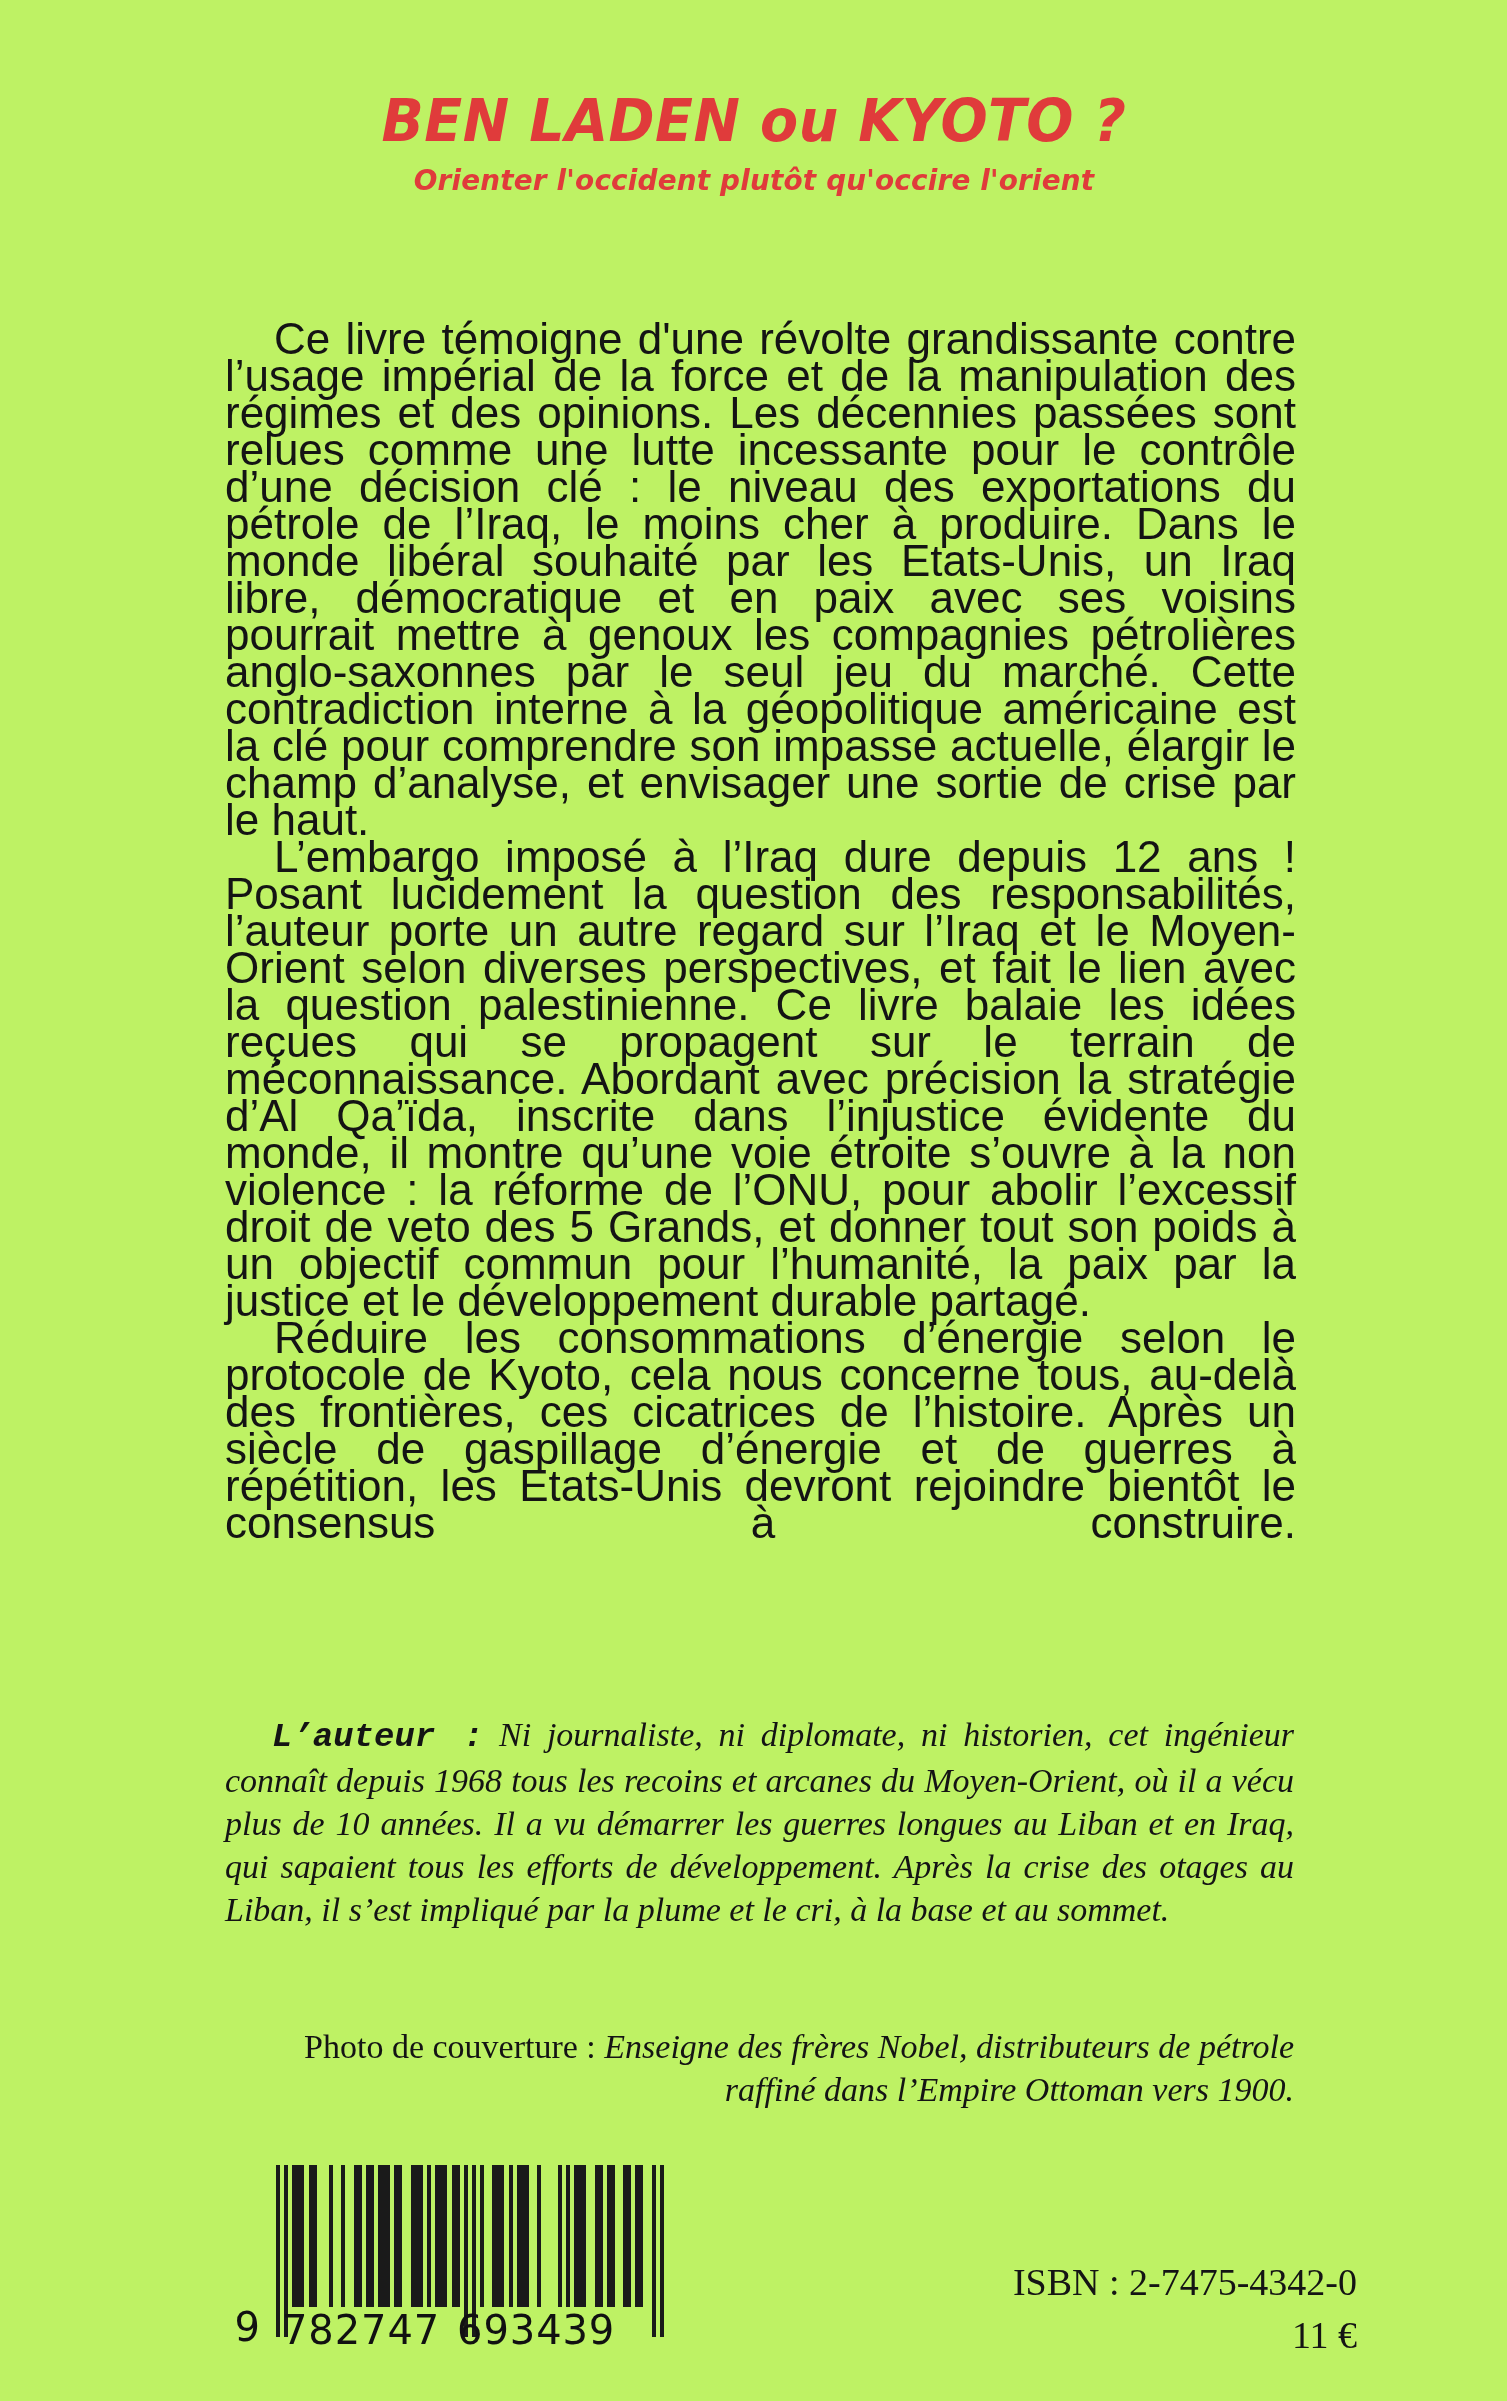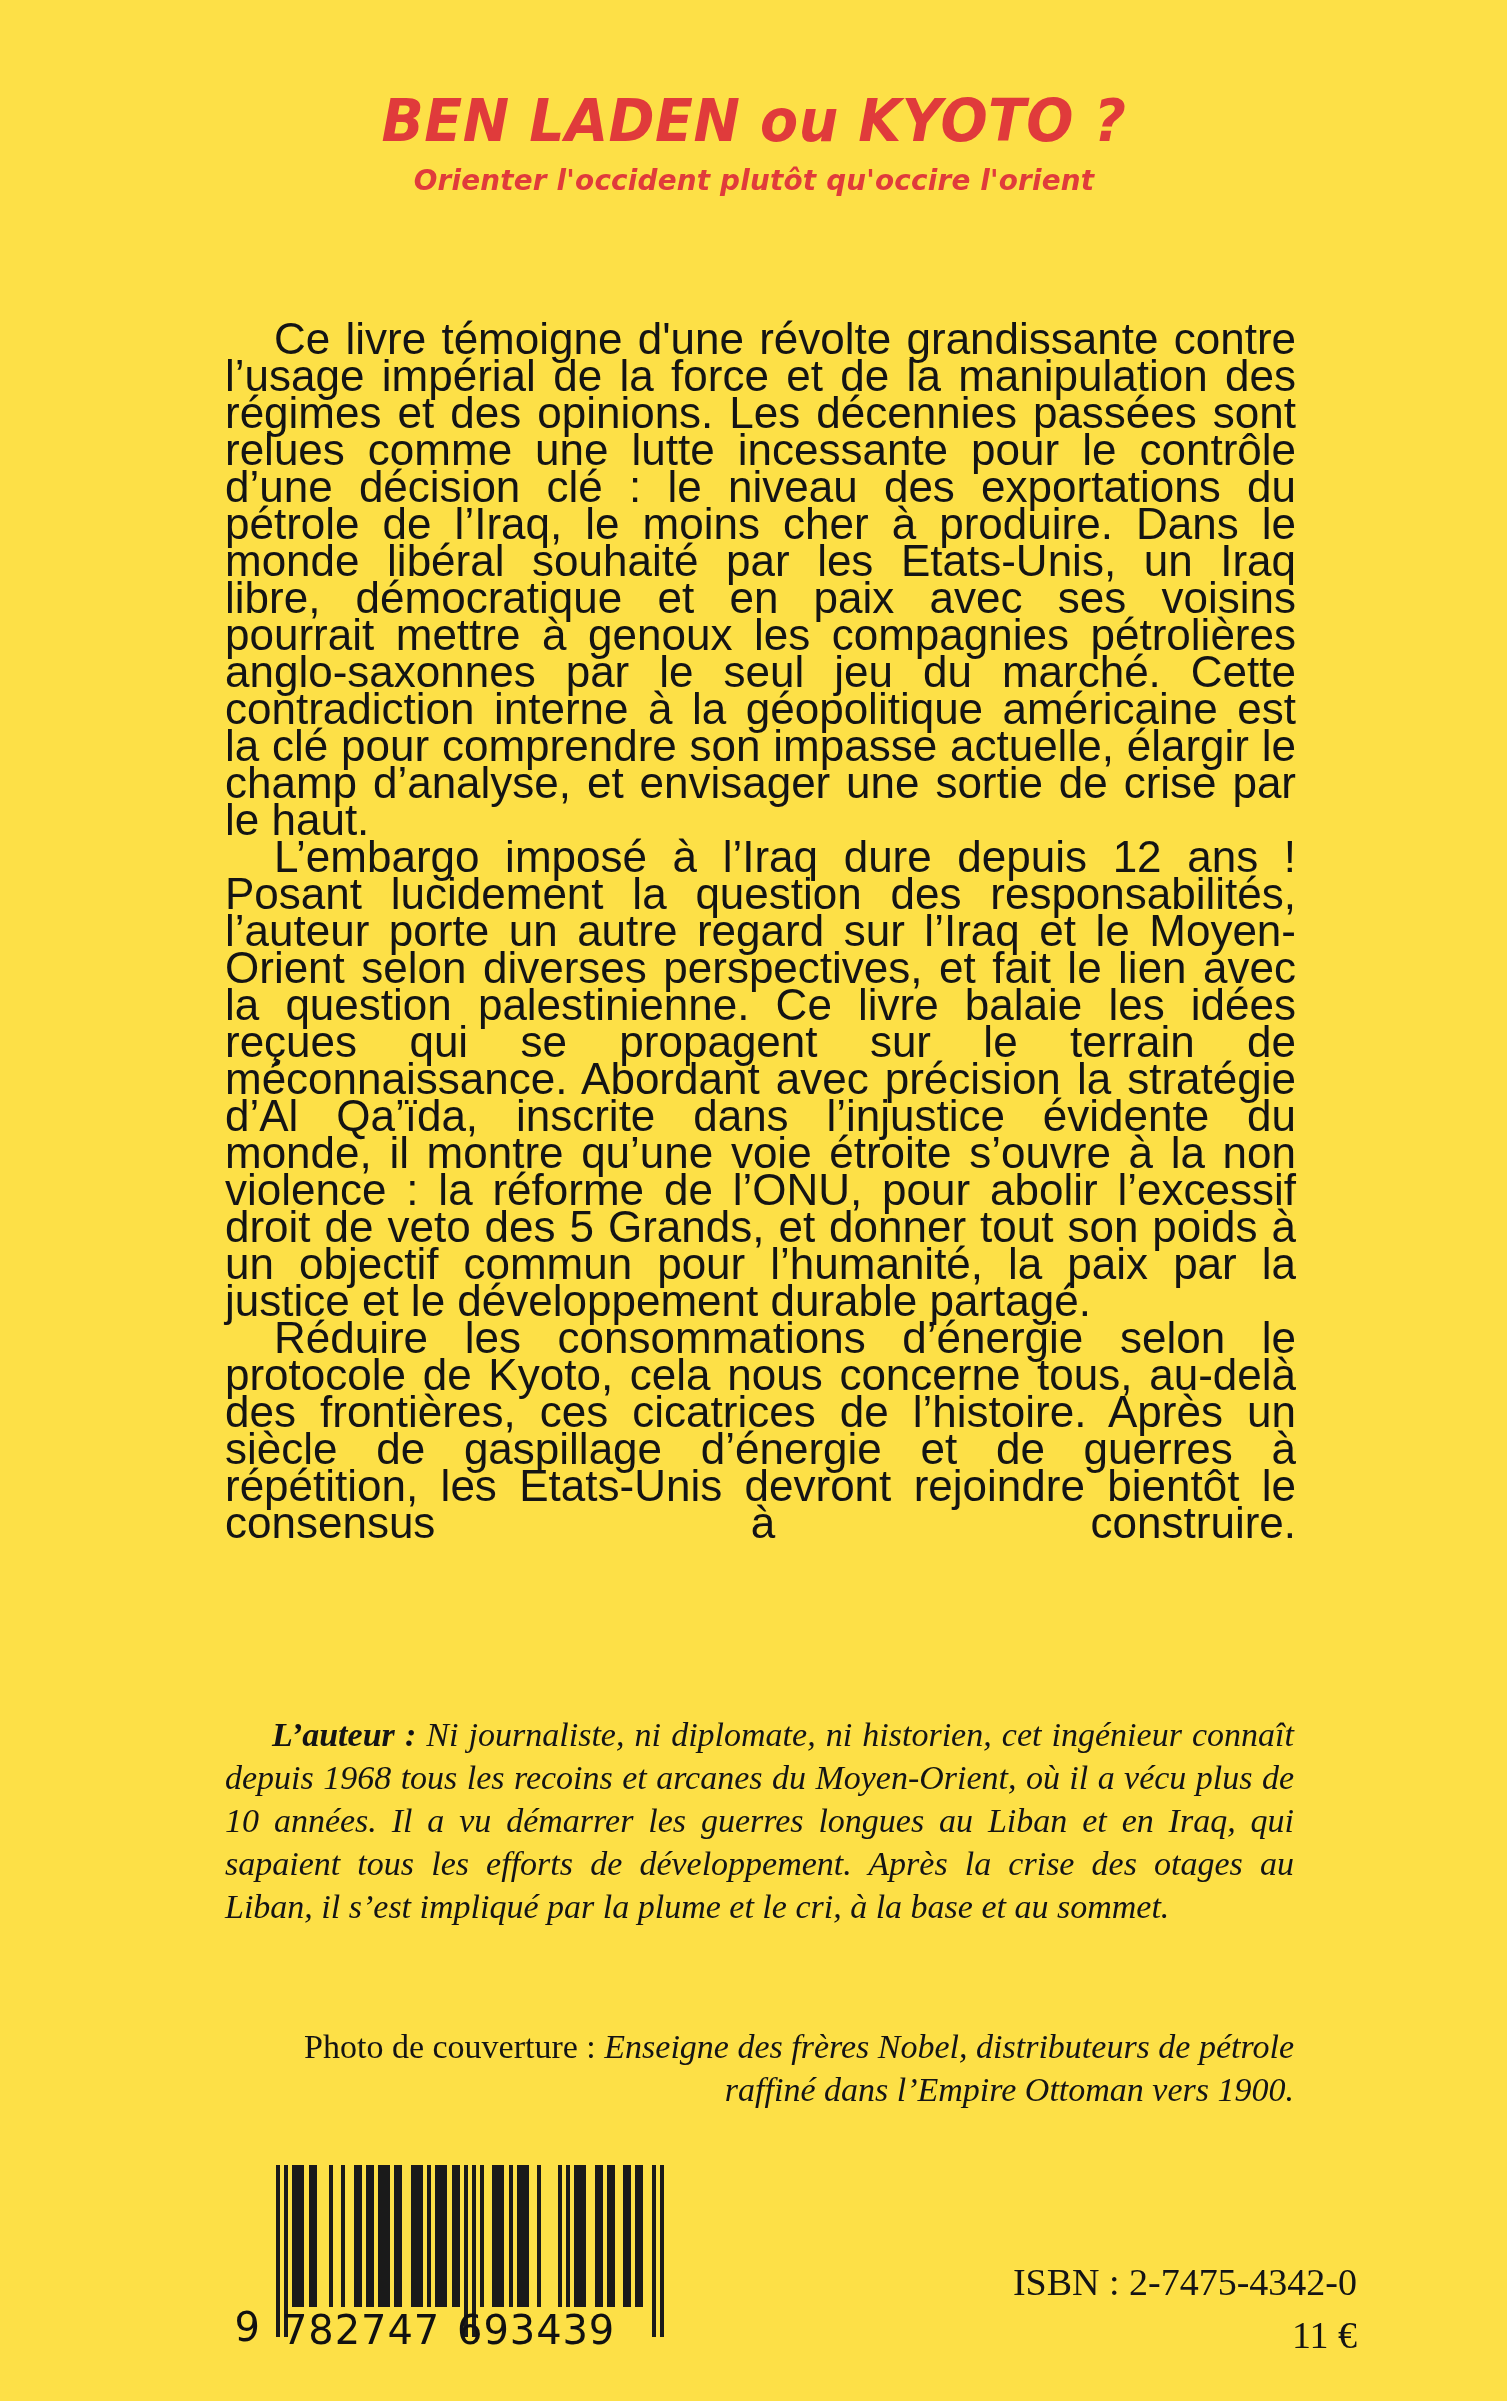--- a/index.html
+++ b/index.html
@@ -12,21 +12,21 @@
     height: 2402px;
     font-family: "Liberation Serif", "DejaVu Serif", serif;
     color: #111111;
     position: relative;
     overflow: hidden;
   }
 
   .page {
     position: absolute;
     inset: 0;
-    background: #fde047;
+    background: #bef264;
   }
 
   
   .title-block {
     position: absolute;
     left: 0;
     right: 0;
     top: 91px;
     text-align: center;
   }
@@ -91,20 +91,21 @@
     font-style: italic;
     font-size: 34px;
     line-height: 43px;
     text-align: justify;
     color: #141414;
     text-indent: 47px;
   }
   .author-note .lead {
     font-weight: 700;
     font-style: italic;
+    font-family: Liberation Mono, monospace;
   }
 
   
   .photo-credit {
     position: absolute;
     left: 225px;
     top: 2025px;
     width: 1069px;
     font-family: "Liberation Serif", "DejaVu Serif", serif;
     font-size: 34px;

